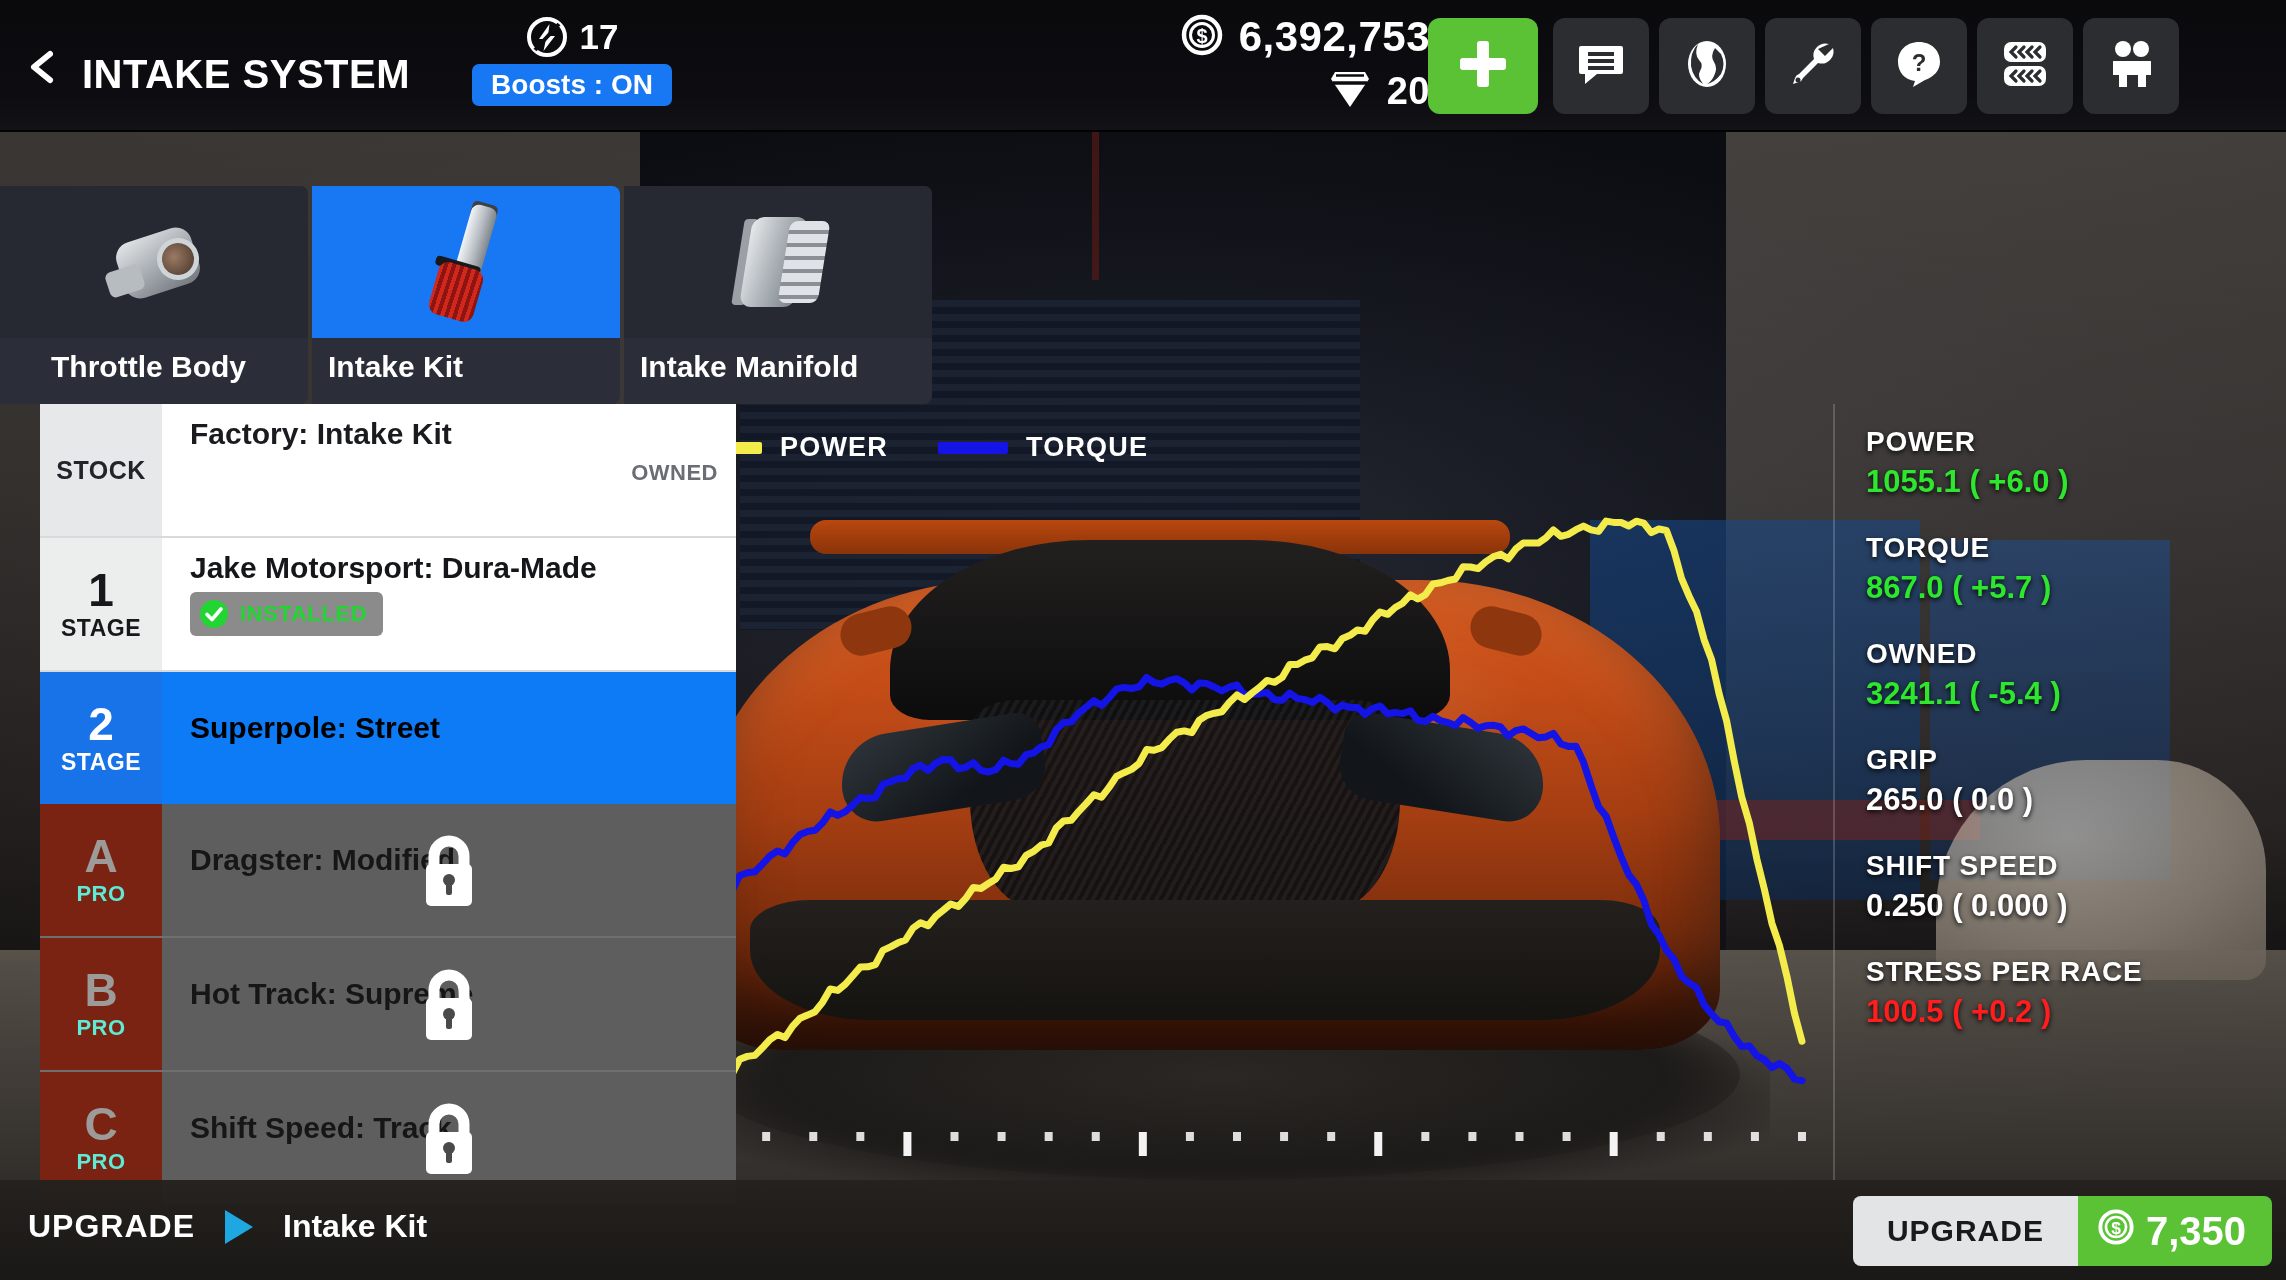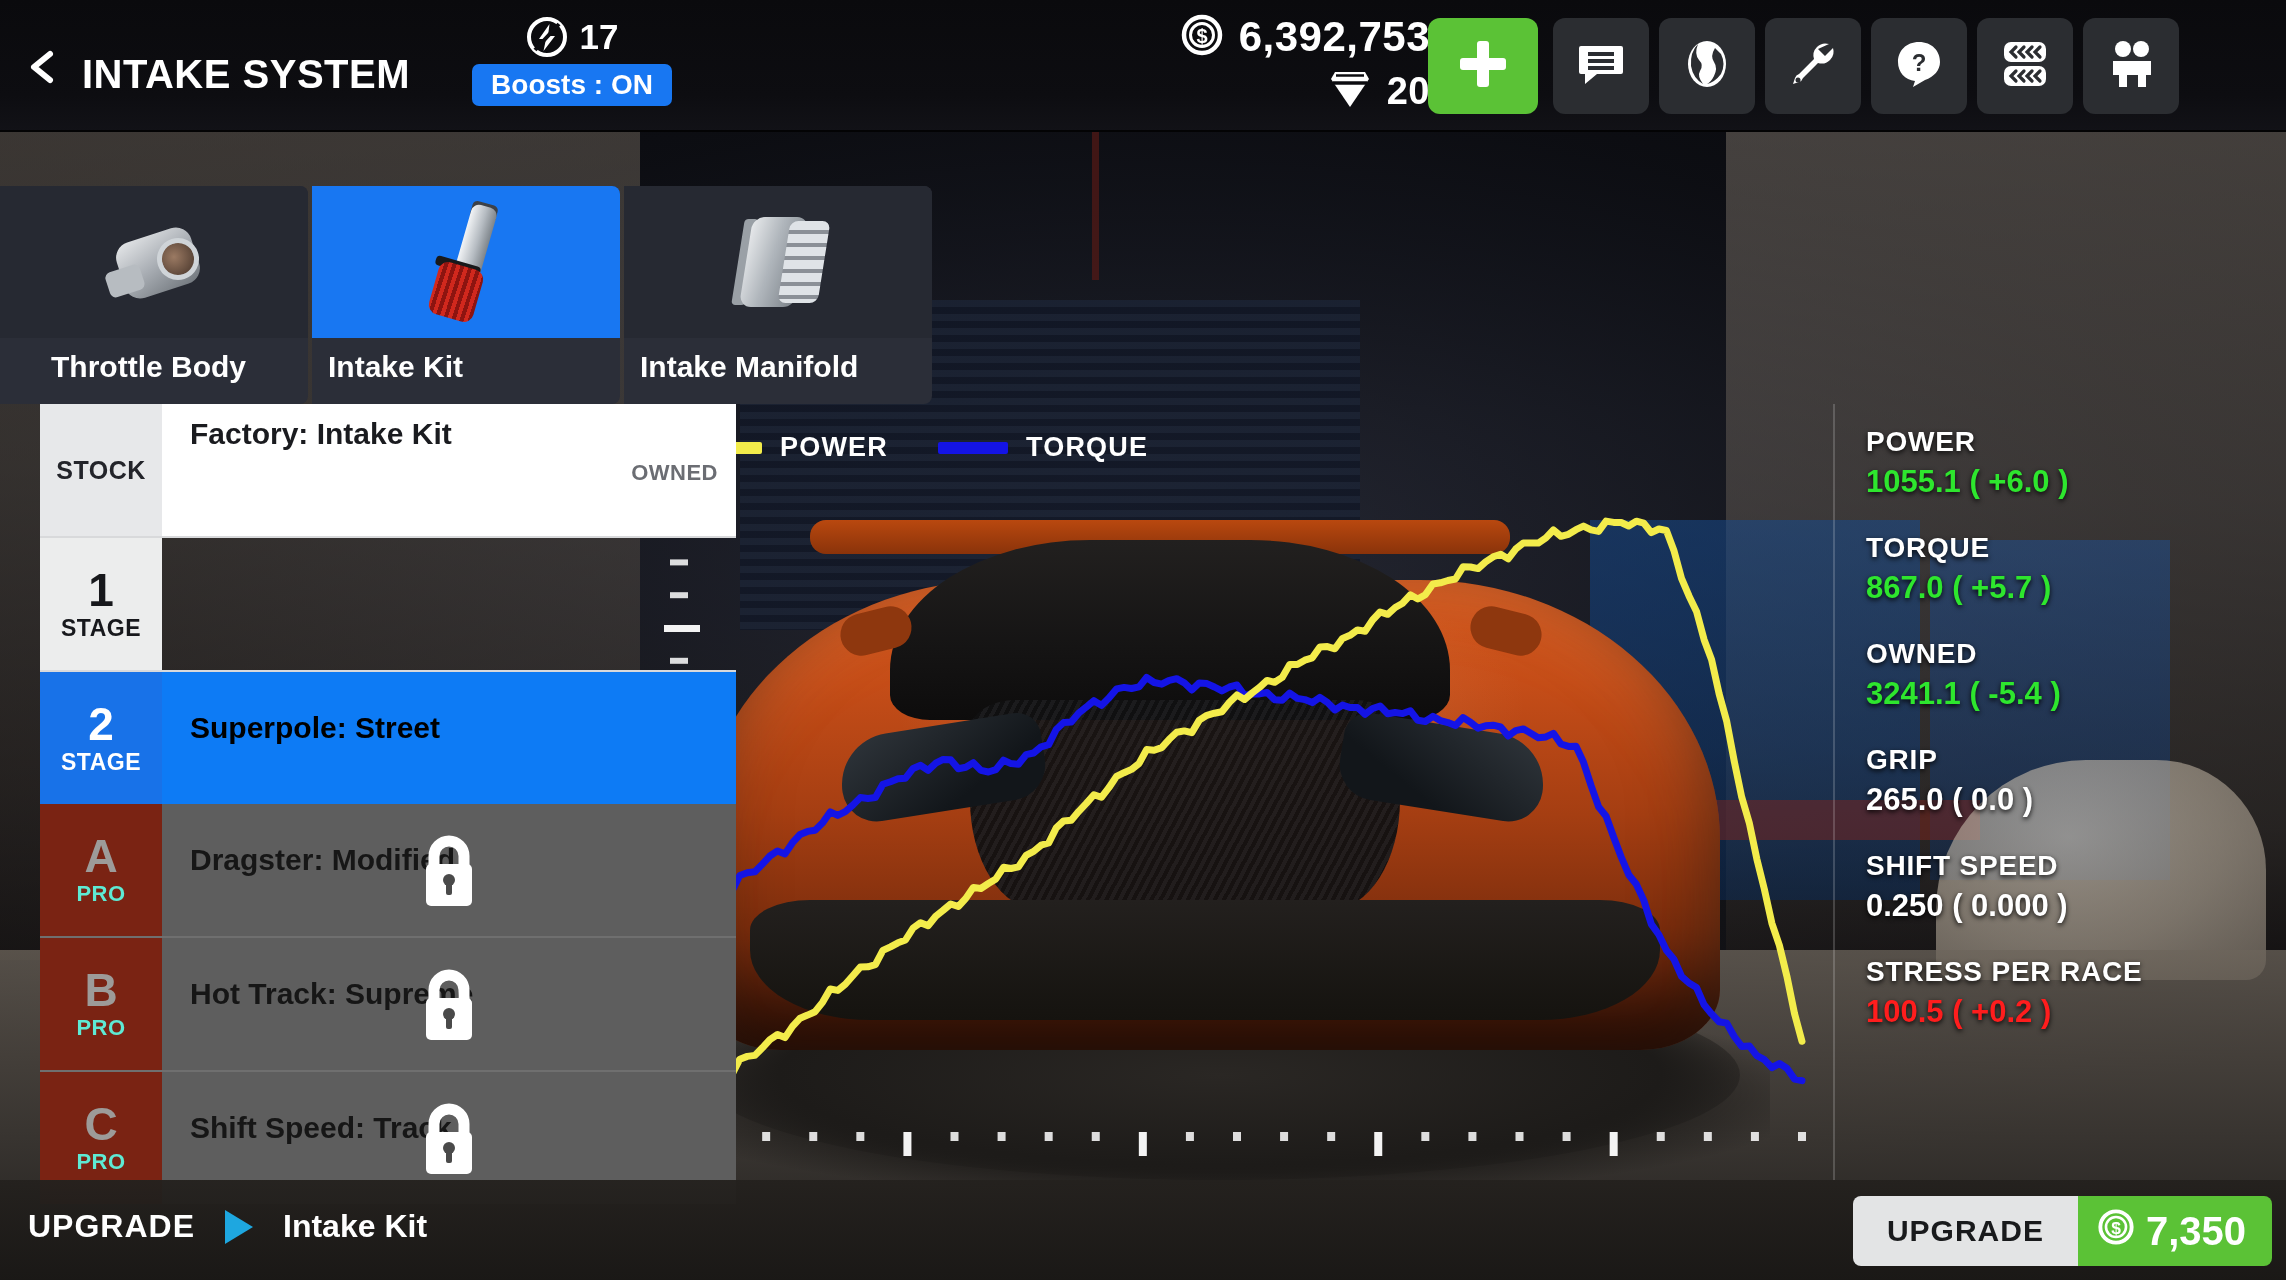--- a/index.html
+++ b/index.html
@@ -458,20 +458,32 @@
         <div class="part-name">Factory: Intake Kit</div>
         <div class="part-sub">OWNED</div>
       </div>
     </div>
     <div class="divider"></div>
 
     <div class="part-row row-stage">
       <div class="part-badge">
         <span class="bnum">1</span>
         <span class="blbl">STAGE</span>
+      </div>
+      <div class="part-main">
+        <div class="part-name">Jake Motorsport: Dura-Made</div>
+        <div class="installed-pill">
+          <span class="chk">
+            <svg width="30" height="30" viewBox="0 0 30 30">
+              <circle cx="15" cy="15" r="14" fill="#22d532"></circle>
+              <polyline points="8,15.5 13,20.5 22,10" fill="none" stroke="#ffffff" stroke-width="3.6" stroke-linecap="round" stroke-linejoin="round"></polyline>
+            </svg>
+          </span>
+          <span class="txt">INSTALLED</span>
+        </div>
       </div>
     </div>
     <div class="divider"></div>
 
     <div class="part-row row-selected">
       <div class="part-badge">
         <span class="bnum">2</span>
         <span class="blbl">STAGE</span>
       </div>
       <div class="part-main">

